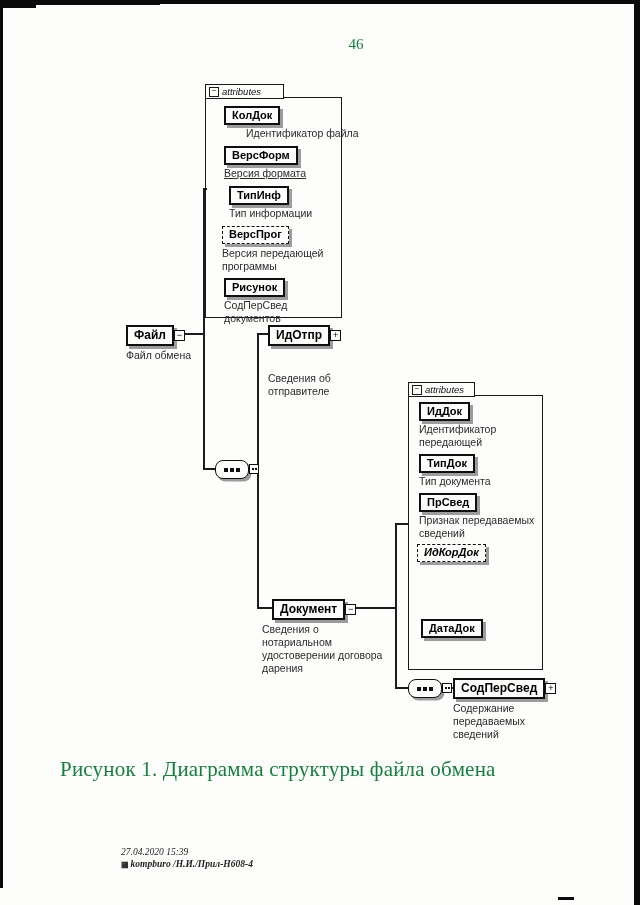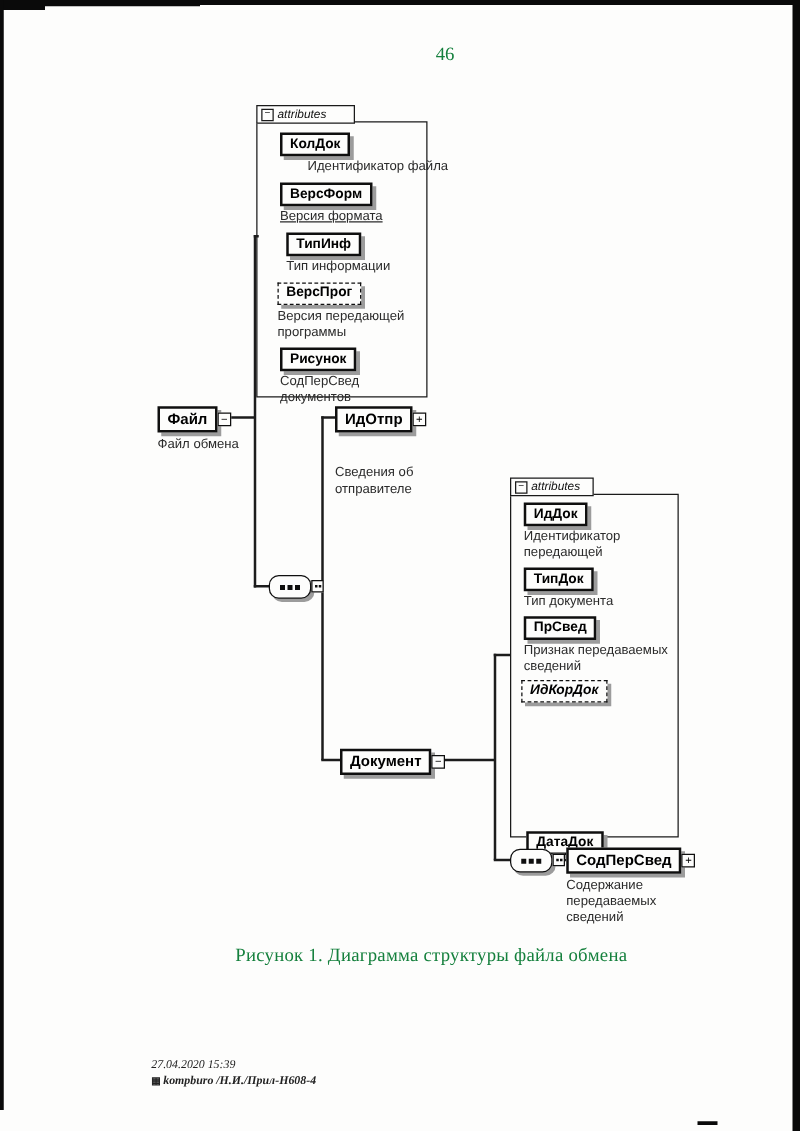--- a/index.html
+++ b/index.html
@@ -9,21 +9,21 @@
     margin:0 auto;
   }
   .abs { position:absolute; }
 
   
   .scan { background:#0a0a0a; }
 
   
   .serif { font-family:"Liberation Serif", serif; color:#15803d; }
   .pagenum { font-size:15px; text-align:center; }
-  .caption { font-size:15px; text-align:center; letter-spacing:0.2px; }
+  .caption { font-size:21px; letter-spacing:0.2px; }
   .footer  { font-size:9.5px; font-style:italic; line-height:11.5px; color:#222; }
   .footer b { font-weight:bold; }
   .disk { font-style:normal; font-size:8px; margin-right:2px; }
 
   
   .attr-box { border:1.2px solid #1a1a1a; background:#fdfdfc; }
   .attr-tab {
     border:1.2px solid #1a1a1a; background:#fdfdfc; z-index:3;
     display:flex; align-items:center; gap:3px; padding-left:3px;
     font-size:9.5px; font-style:italic; color:#111;
@@ -146,38 +146,39 @@
   <div class="abs el" style="left:268px;top:325px;">
     <span>ИдОтпр</span>
     <span class="abs pm" style="right:-13px;top:3px;">+</span>
   </div>
   <div class="abs desc" style="left:268px;top:349px;width:80px;margin-top:23px;">Сведения об отправителе</div>
 
   <div class="abs el" style="left:272px;top:599px;">
     <span>Документ</span>
     <span class="abs pm" style="right:-13px;top:3px;">−</span>
   </div>
+  <div class="abs desc" style="left:262px;top:623px;width:126px;">Сведения о нотариальном удостоверении договора дарения</div>
 
   <div class="abs attr-tab" style="left:408px;top:382px;width:62px;height:13px;">
     <span class="tab-sq">−</span>
     <span>attributes</span>
   </div>
   <div class="abs attr-box" style="left:408px;top:395px;width:133px;height:273px;">
     <span class="abs attr-btn" style="left:10px;top:6px;">ИдДок</span>
     <div class="abs desc" style="left:10px;top:27px;width:95px;">Идентификатор передающей</div>
 
     <span class="abs attr-btn" style="left:10px;top:58px;">ТипДок</span>
     <div class="abs desc" style="left:10px;top:79px;width:110px;">Тип документа</div>
 
     <span class="abs attr-btn" style="left:10px;top:97px;">ПрСвед</span>
     <div class="abs desc" style="left:10px;top:118px;width:120px;">Признак передаваемых сведений</div>
 
     <span class="abs attr-btn dashed" style="left:8px;top:148px;font-style:italic;">ИдКорДок</span>
 
-    <span class="abs attr-btn" style="left:12px;top:223px;margin-top:46px;">ДатаДок</span>
+    <span class="abs attr-btn" style="left:12px;top:223px;">ДатаДок</span>
   </div>
 
   <div class="abs seq" style="left:408px;top:679px;">
     <i></i>
       <i></i>
       <i></i>
     <span class="abs seq-occ" style="right:-11px;top:3px;">
         <i></i>
         <i></i>
       </span>

